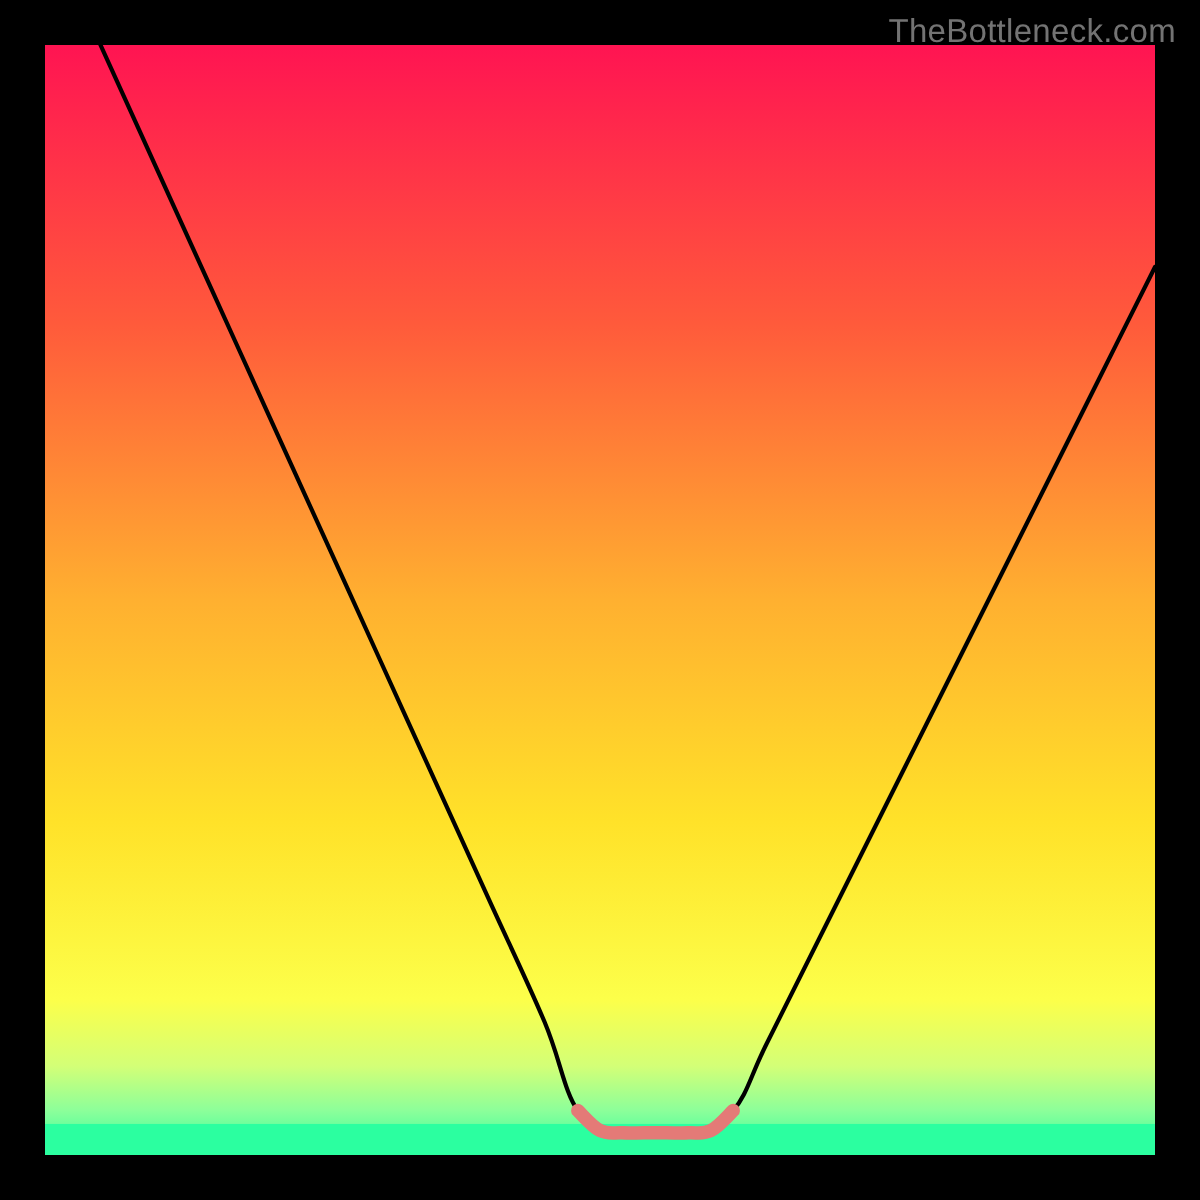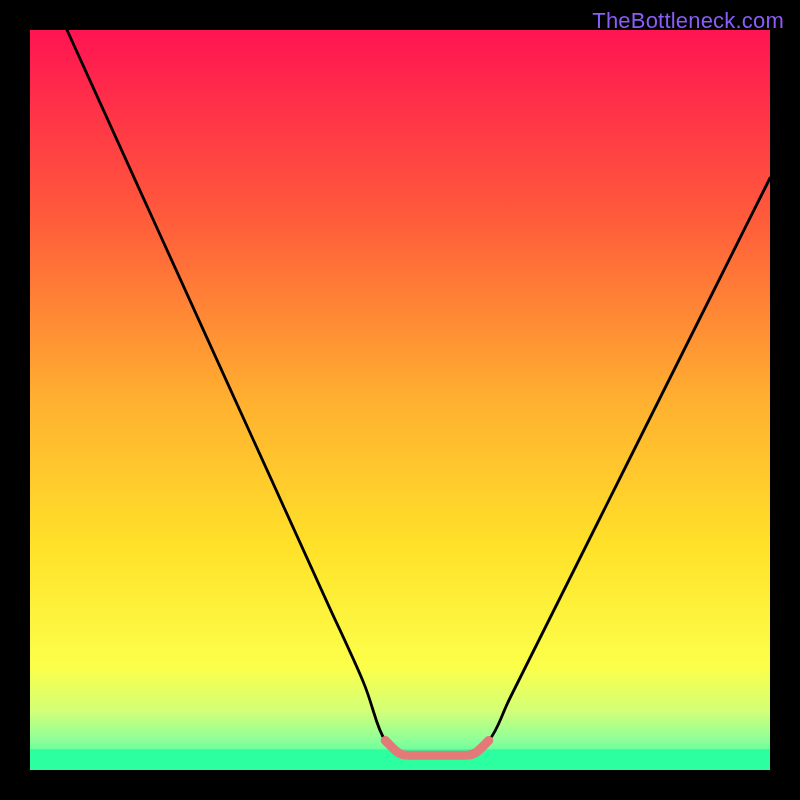--- a/index.html
+++ b/index.html
@@ -22,21 +22,21 @@
   }
   .plot-area svg {
     display: block;
     width: 740px;
     height: 740px;
   }
   .attribution {
     position: absolute;
     top: 8px;
     right: 16px;
-    color: #8b5cf6;
+    color: #737373;
     font-size: 22px;
     font-weight: 400;
     letter-spacing: 0.2px;
   }
 </style>
 </head>
 <body>
 
 <div class="attribution">TheBottleneck.com</div>
 

